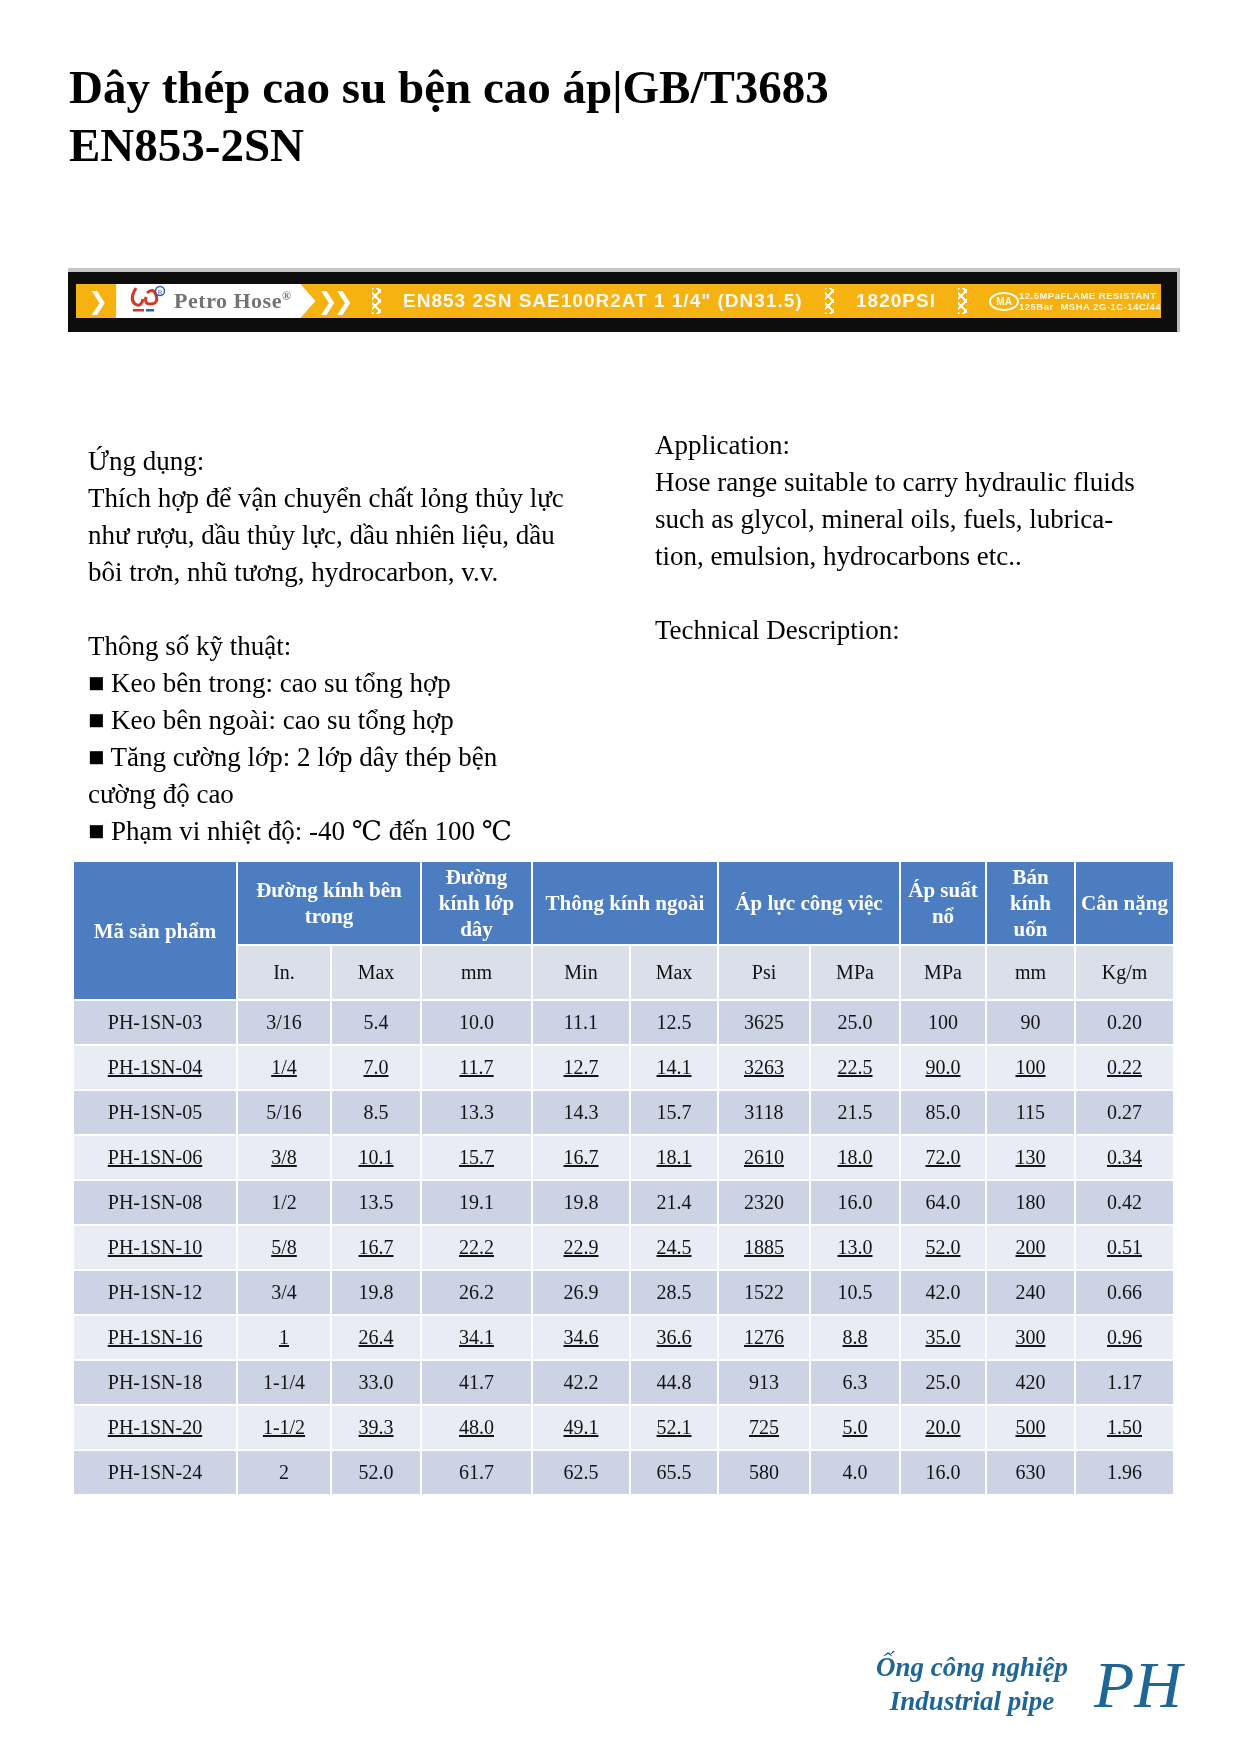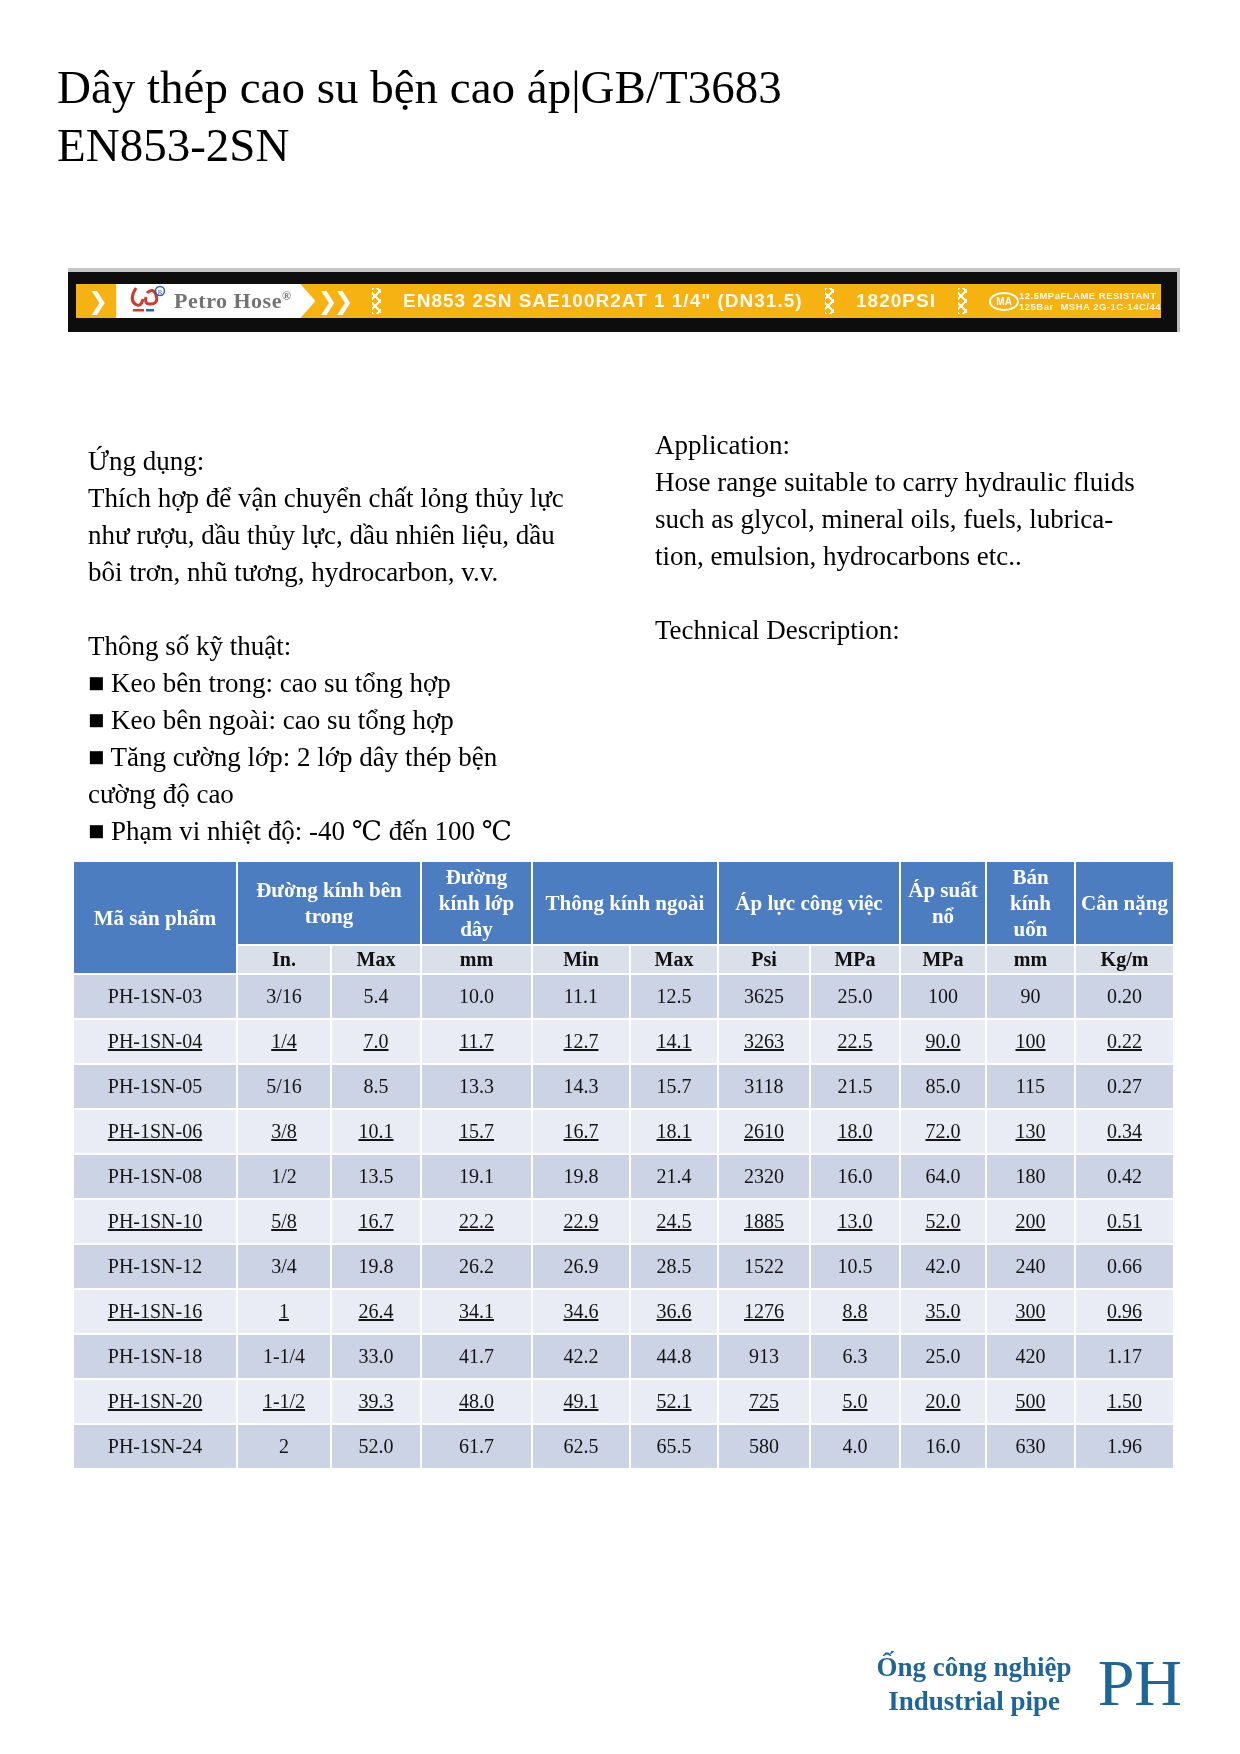--- a/index.html
+++ b/index.html
@@ -4,22 +4,22 @@
 <style>
   * { margin:0; padding:0; box-sizing:border-box; }
   body { background:#888; }
   .page {
     position:relative; width:1240px; height:1754px; margin:0 auto;
     background:#fff; overflow:hidden;
     font-family:"Liberation Serif","DejaVu Serif",serif; color:#000;
   }
 
   
-  .title { position:absolute; left:57px; top:58px; width:1100px;
-    font-size:47px; line-height:58px; font-weight:normal; letter-spacing:0; }
+  .title { position:absolute; left:69px; top:58px; width:1100px;
+    font-size:47px; line-height:58px; font-weight:bold; letter-spacing:0; }
   .title span { display:block; }
 
   
   .hose {
     position:absolute; left:68px; top:268px; width:1112px; height:64px;
     border-top:4px solid #c6c6c6; border-right:3px solid #bdbdbd;
     background:#0d0d0d;
     padding:12px 16px 12px 8px;
   }
   .hose-band {
@@ -60,28 +60,28 @@
   .col .line, .col .bullet, .col .h { min-height:37px; }
 
   
   table.spec { position:absolute; left:72px; top:860px; border-collapse:collapse;
     table-layout:fixed; font-size:20px; }
   table.spec th, table.spec td { border:2px solid #fff; text-align:center; vertical-align:middle;
     overflow:hidden; }
   table.spec thead tr.group th { background:var(--header-blue,#4b7dc0); color:#fff;
     font-weight:bold; font-size:21px; line-height:26px; height:67px; padding:2px 4px; }
   table.spec thead tr.units th { background:var(--subheader-bg,#dbdfea); color:#111;
-    font-weight:bold; font-size:20px; height:29px; }
+    font-weight:normal; font-size:20px; height:55px; }
   table.spec td { height:45px; color:#141414; }
   table.spec tr.odd td { background:var(--row-odd,#ccd3e5); }
   table.spec tr.even td { background:var(--row-even,#e9ecf5);text-decoration:underline; }
 
   
-  .footer { position:absolute; right:58px; top:1650px; display:flex; align-items:flex-start;
-    gap:26px; color:var(--footer-blue,#1f6595); }
+  .footer { position:absolute; right:58px; top:1650px; display:flex; align-items:flex-end;
+    gap:26px; color:var(--footer-blue,#1f6595);font-style:italic; }
   .footer .lines { text-align:center; font-weight:bold; font-size:27px; line-height:34px; }
   .footer .lines span { display:block; }
   .footer .ph { font-size:66px; line-height:66px; font-weight:normal; }
 </style>
 </head>
 <body>
 
 <div class="page">
 
   <h1 class="title">

